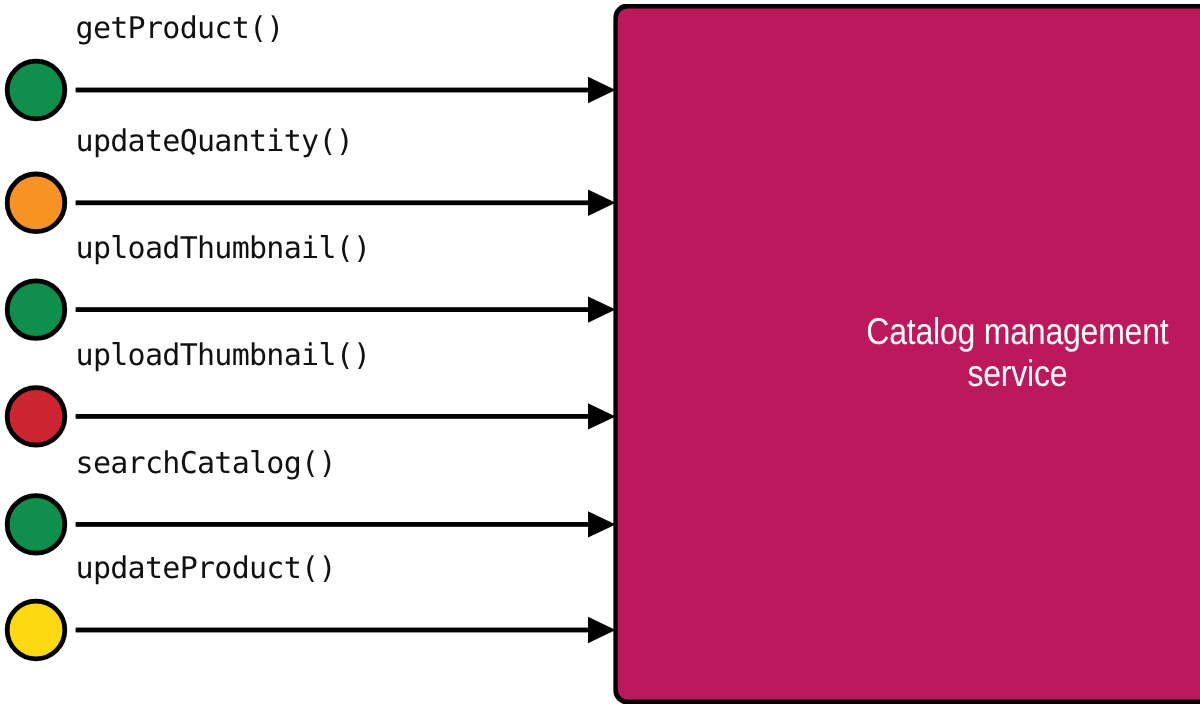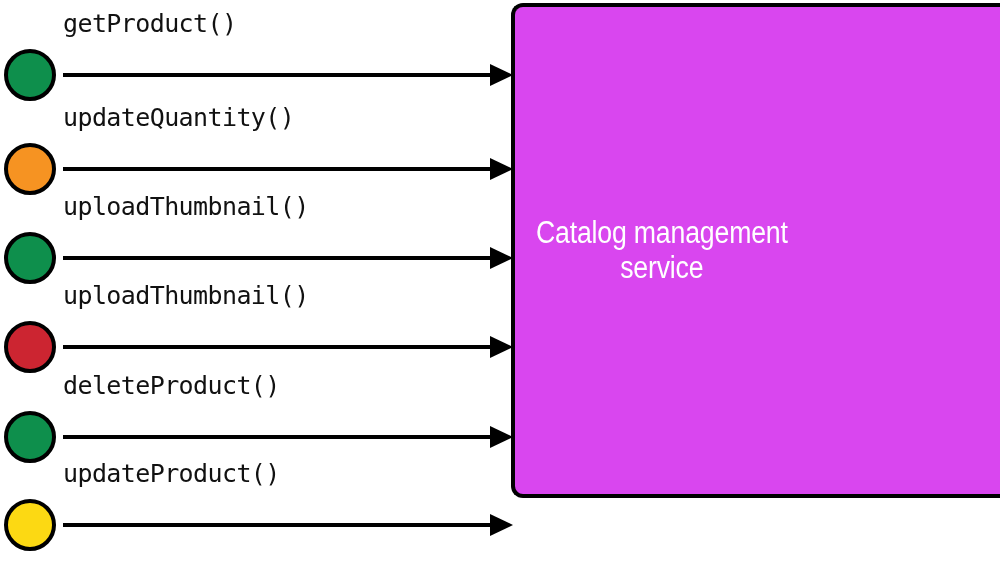--- a/index.html
+++ b/index.html
@@ -15,30 +15,30 @@
     overflow: hidden;
     font-family: "DejaVu Sans", sans-serif;
   }
 
   
   .service-box {
     position: absolute;
     left: 511px;
     top: 3px;
     width: 489px;
-    height: 495px;
+    height: 584px;
     box-sizing: border-box;
     border: 4px solid #000000;
     border-right: none;
     border-top-left-radius: 12px;
     border-bottom-left-radius: 12px;
-    background: #d946ef;
+    background: #be185d;
     display: flex;
     align-items: center;
-    justify-content: flex-start;
+    justify-content: flex-end;
   }
   .service-box-label {
     color: #ffffff;
     font-family: "Liberation Sans", sans-serif;
     font-size: 31px;
     font-weight: 400;
     line-height: 1.12;
     text-align: center;
     letter-spacing: -0.2px;
     transform: scaleX(0.86);
@@ -126,21 +126,21 @@
       <div class="node-dot" style="background:#cc2531"></div>
       <div class="arrow-line"></div>
       <div class="arrow-head"></div>
       <div class="call-label">uploadThumbnail()</div>
     </div>
 
     <div class="row" style="top:437px">
       <div class="node-dot" style="background:#0e8f4c"></div>
       <div class="arrow-line"></div>
       <div class="arrow-head"></div>
-      <div class="call-label">deleteProduct()</div>
+      <div class="call-label">searchCatalog()</div>
     </div>
 
     <div class="row" style="top:525px">
       <div class="node-dot" style="background:#fcd913"></div>
       <div class="arrow-line"></div>
       <div class="arrow-head"></div>
       <div class="call-label">updateProduct()</div>
     </div>
 
   </div>

